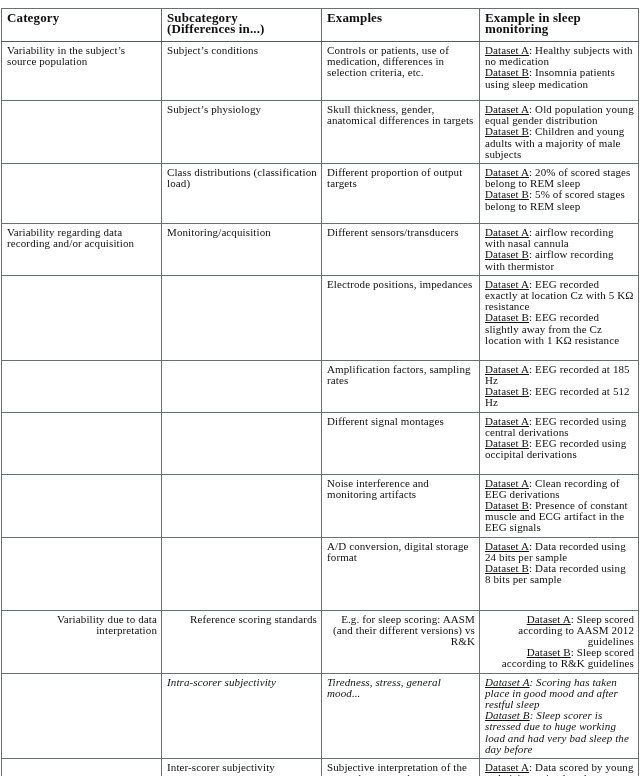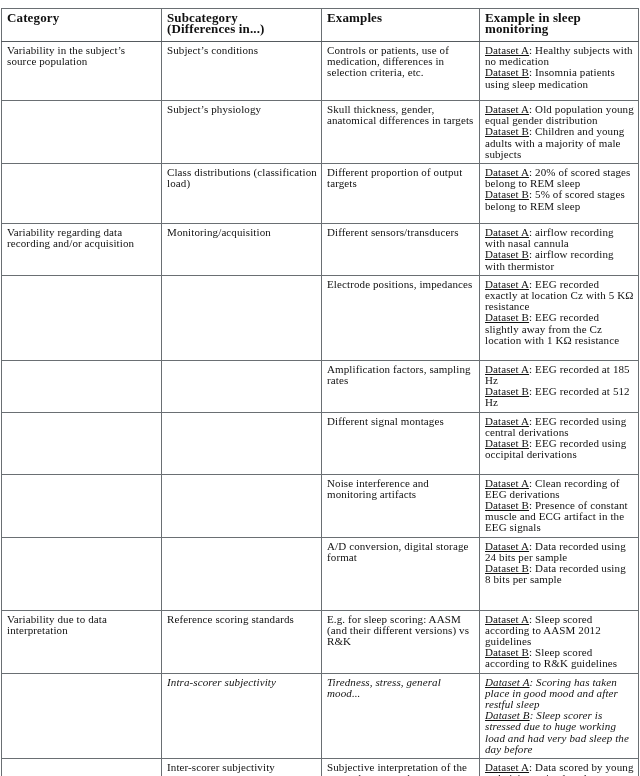--- a/index.html
+++ b/index.html
@@ -258,21 +258,21 @@
               <span class="cell-text"></span>
             </td>
             <td>
               <span class="cell-text">A/D conversion, digital storage format</span>
             </td>
             <td>
               <span class="ds-line"><span class="ds-label">Dataset A</span><span>: Data recorded using 24 bits per sample</span></span>
               <span class="ds-line"><span class="ds-label">Dataset B</span><span>: Data recorded using 8 bits per sample</span></span>
             </td>
           </tr>
-          <tr style="height: 40px;">
+          <tr style="height: 40px; text-align: right;">
             <td>
               <span class="cell-text">Variability due to data interpretation</span>
             </td>
             <td>
               <span class="cell-text">Reference scoring standards</span>
             </td>
             <td>
               <span class="cell-text">E.g. for sleep scoring: AASM (and their different versions) vs R&amp;K</span>
             </td>
             <td>

